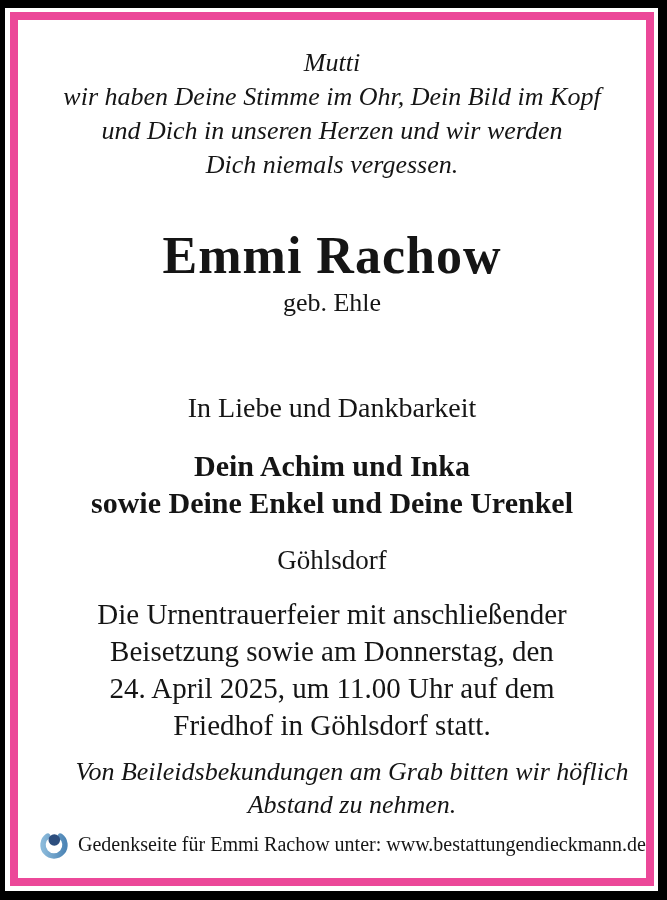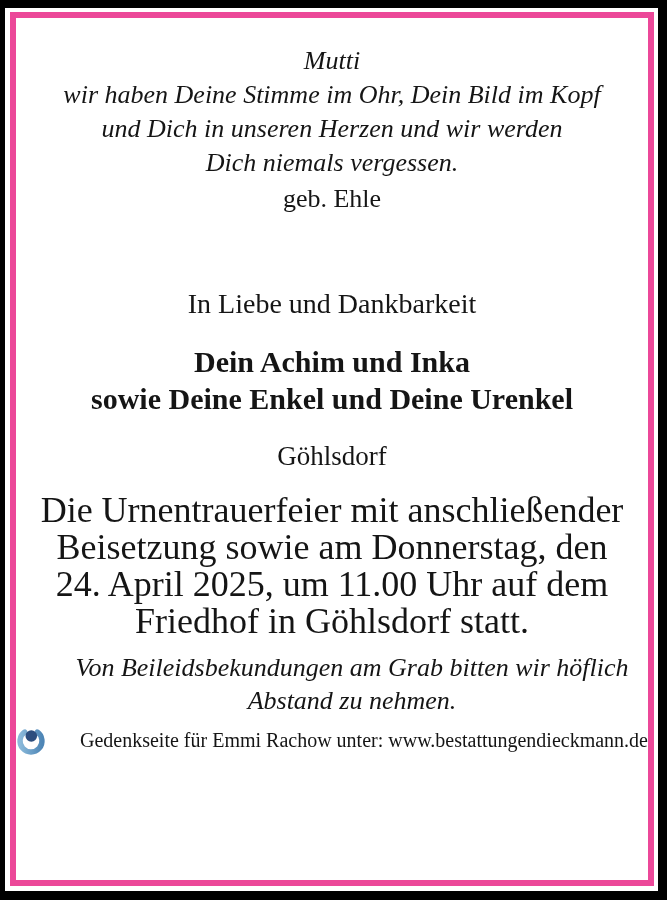--- a/index.html
+++ b/index.html
@@ -13,21 +13,21 @@
     overflow: hidden;
   }
   .page {
     position: absolute;
     left: 5px; top: 8px; right: 9px; bottom: 9px;
     background: #ffffff;
   }
   .inner {
     position: absolute;
     left: 5px; top: 4px; right: 4px; bottom: 5px;
-    border: 6px solid #ec4899;
+    border: 8px solid #ec4899;
     text-align: center;
     overflow: hidden;
     background: #ffffff;
   }
   .epigraph {
     margin-top: 26px;
     font-style: italic;
     font-size: 26px;
     line-height: 34px;
   }
@@ -62,53 +62,54 @@
     font-weight: bold;
     line-height: 37px;
   }
   .place {
     margin-top: 23px;
     font-size: 27px;
     line-height: 32px;
   }
   .ceremony {
     margin-top: 20px;
-    font-size: 36px;
+    font-size: 29px;
     line-height: 37px;
   }
   .condolence {
     margin-top: 11px;
     font-style: italic;
     font-size: 26px;
     line-height: 33px;
     padding-left: 40px;
   }
   .footer {
     margin-top: 7px;
     display: flex;
     align-items: center;
-    justify-content: space-between;
+    justify-content: flex-end;
     gap: 9px;
     font-size: 20px;
   }
   .footer .icon { display: inline-flex; }
 </style>
 </head>
 <body>
 
 <div class="page">
   <div class="inner">
 
     <div class="epigraph">
       <div>Mutti</div>
       <div>wir haben Deine Stimme im Ohr, Dein Bild im Kopf</div>
       <div>und Dich in unseren Herzen und wir werden</div>
       <div>Dich niemals vergessen.</div>
     </div>
 
+    <h1 class="name">Emmi Rachow</h1>
     <div class="maiden">geb. Ehle</div>
 
     <div class="dates">
     </div>
 
     <div class="intro">In Liebe und Dankbarkeit</div>
 
     <div class="family">
       <div>Dein Achim und Inka</div>
       <div>sowie Deine Enkel und Deine Urenkel</div>

